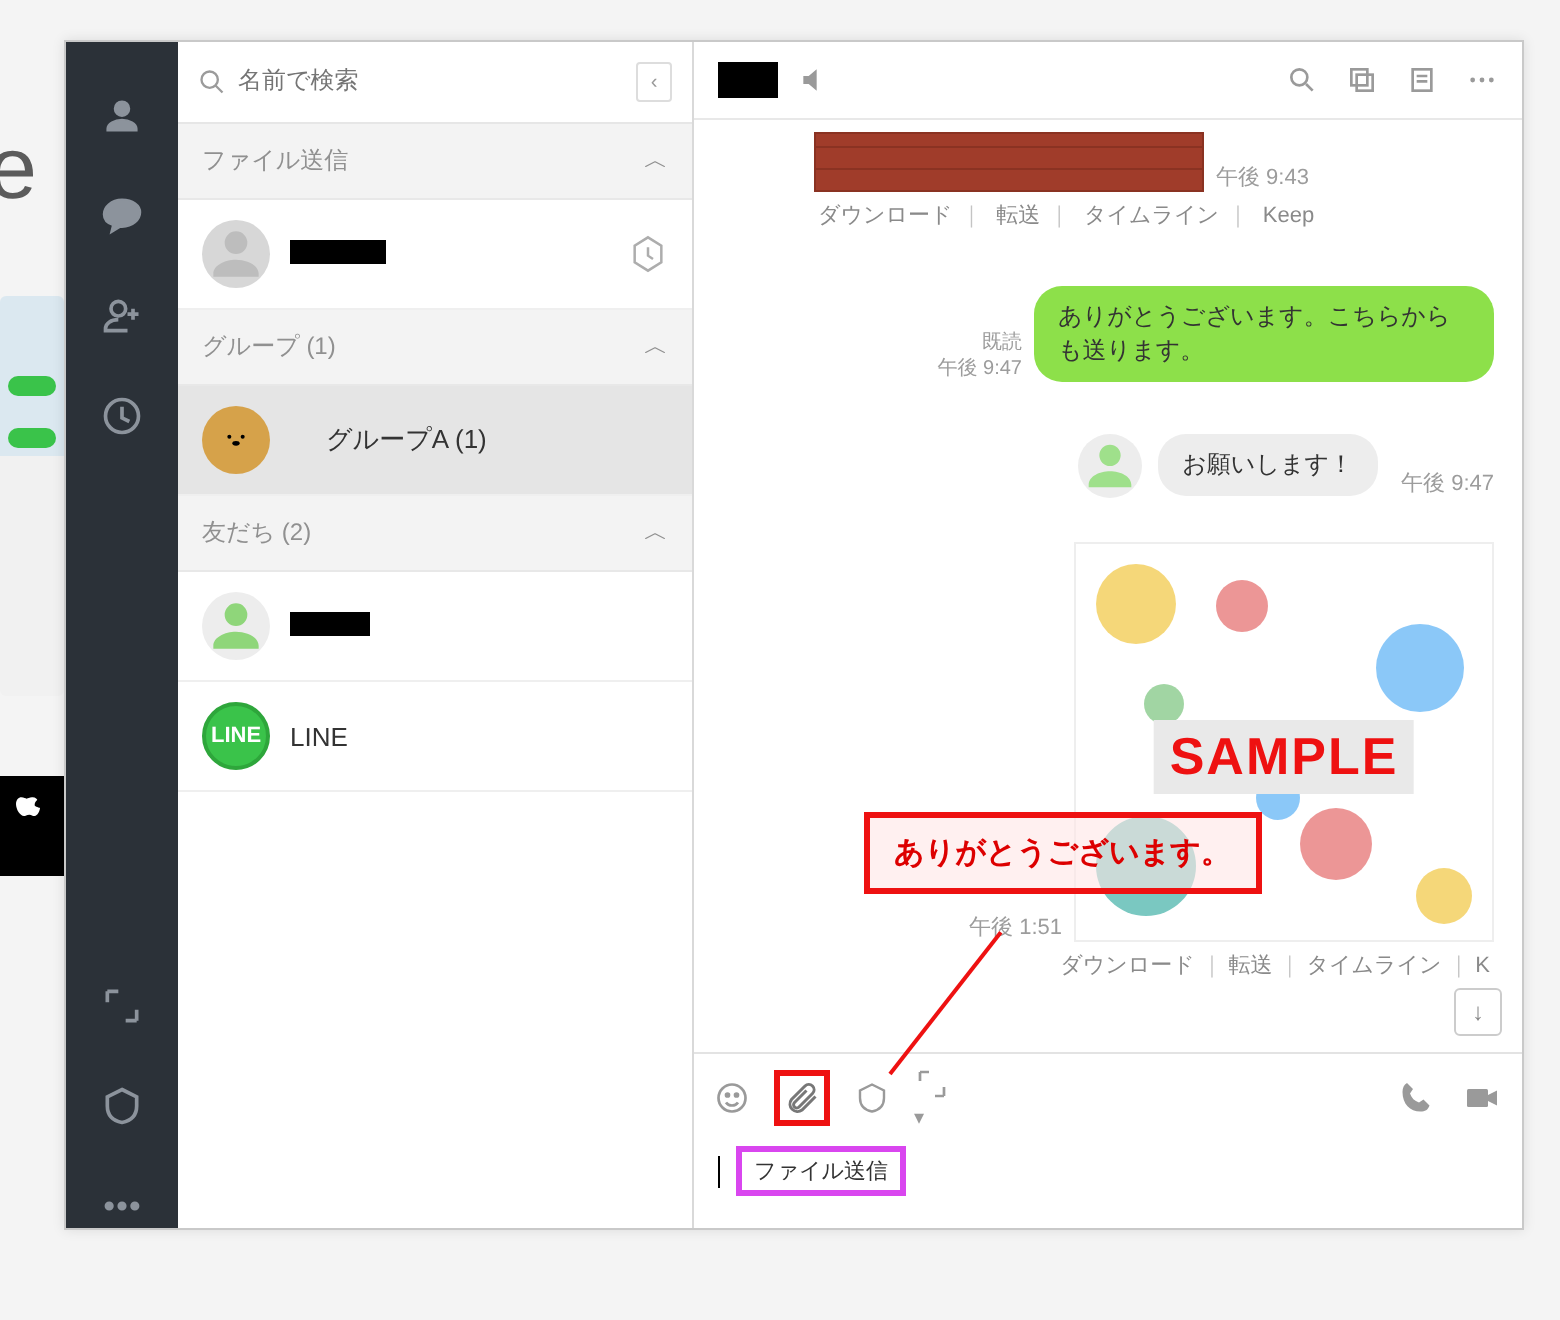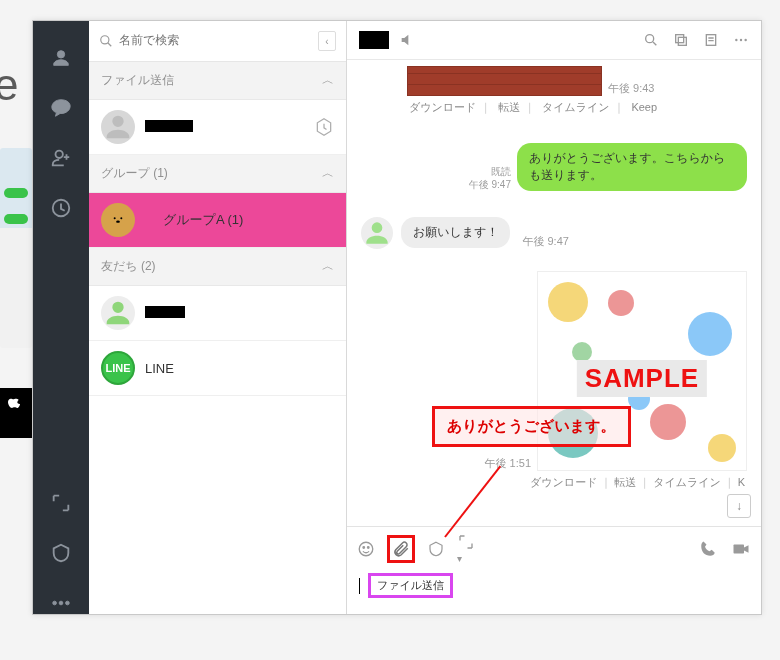--- a/index.html
+++ b/index.html
@@ -21,21 +21,21 @@
   .rail svg { width: 22px; height: 22px; }
   .rail .active svg { fill: #eceff2; stroke: #eceff2; }
   .rail .ic svg { fill: #8c939c; stroke: #8c939c; }
 
   .list { width: 258px; border-right: 1px solid #d9d9d9; display: flex; flex-direction: column; background: #fff; }
   .search { display: flex; align-items: center; padding: 10px 10px; gap: 6px; color: #9b9b9b; border-bottom: 1px solid #e6e6e6; }
   .search input { border: none; outline: none; flex: 1; font-size: 12px; color: #555; font-family: Liberation Mono, monospace; }
   .search .chev { width: 18px; height: 20px; border: 1px solid #ddd; border-radius: 2px; display: flex; align-items: center; justify-content: center; font-size: 10px; color: #999; }
   .sect { display: flex; align-items: center; justify-content: space-between; padding: 10px 12px; color: #909090; background: #f3f3f3; border-bottom: 1px solid #e8e8e8; }
   .row { display: flex; align-items: center; gap: 10px; padding: 10px 12px; border-bottom: 1px solid #efefef; }
-  .row.sel { background: #ec4899; gap: 28px; }
+  .row.sel { background: #e5e5e5; gap: 28px; }
   .av { width: 34px; height: 34px; border-radius: 50%; background: #d7d7d7; display: flex; align-items: center; justify-content: center; color: #fff; font-size: 16px; overflow: hidden; }
   .av.gray svg { fill: #bdbdbd; }
   .av.brown { background: #d6a24a; }
   .av.green { background: #ededed; }
   .av.line { background: #3ac34a; color: #fff; font-weight: bold; font-size: 11px; border: 2px solid #2ea63b; }
   .rowname { flex: 1; font-size: 13px; color: #333; }
   .blk { background: #000; height: 12px; display: inline-block; }
   .hexicon { color: #adadad; }
 
   .chat { flex: 1; display: flex; flex-direction: column; position: relative; background: #fff; }
@@ -43,21 +43,21 @@
   .chead .blk { width: 30px; height: 18px; }
   .chead .right { margin-left: auto; display: flex; gap: 14px; color: #9a9a9a; }
   .msgs { flex: 1; padding: 6px 14px 4px 14px; overflow: hidden; position: relative; }
   .brick { width: 195px; height: 30px; margin-left: 46px; background: repeating-linear-gradient(0deg,#a03c2a 0 10px,#8a3222 10px 11px), repeating-linear-gradient(90deg, transparent 0 24px, #8a3222 24px 25px); background-blend-mode: normal; border:1px solid #8a3222; }
   .time { font-size: 11px; color: #9c9c9c; }
   .actions { font-size: 11px; color: #8a8a8a; margin-left: 46px; margin-top: 4px; }
   .actions span { padding: 0 2px; }
   .out { display: flex; justify-content: flex-end; align-items: flex-end; gap: 6px; margin-top: 28px; }
   .readtime { text-align: right; font-size: 10px; color: #9c9c9c; line-height: 1.3; }
   .bubble-out { background: #8de04a; border-radius: 14px; padding: 7px 12px; font-size: 12px; max-width: 230px; }
-  .in { display: flex; align-items: flex-start; gap: 8px; margin-top: 26px; }
+  .in { display: flex; align-items: flex-start; gap: 8px; margin-top: 26px; justify-content: flex-end; }
   .in .av { width: 32px; height: 32px; }
   .bubble-in { background: #ededed; border-radius: 14px; padding: 7px 12px; font-size: 12px; }
   .imgmsg { position: relative; margin-top: 22px; display: flex; justify-content: flex-end; align-items: flex-end; gap: 6px; }
   .sample { width: 210px; height: 200px; background: #fff; position: relative; border: 1px solid #eee; overflow: hidden; }
   .sample .lbl { position: absolute; left: 50%; top: 88px; transform: translateX(-50%); background: #e9e9e9; color: #e11; font-size: 26px; font-weight: bold; padding: 3px 8px; letter-spacing: 1px; }
   .dot { position: absolute; border-radius: 50%; opacity: .75; }
   .actions2 { text-align: right; font-size: 11px; color: #8a8a8a; margin-top: 4px; padding-right: 2px; }
   .scrollbtn { position: absolute; right: 10px; bottom: 8px; width: 24px; height: 24px; border: 1px solid #ccc; border-radius: 3px; display: flex; align-items: center; justify-content: center; color: #888; background: #fff; }
 
   .inputbar { border-top: 1px solid #e3e3e3; padding: 6px 10px 4px 10px; display: flex; align-items: center; gap: 12px; color: #9a9a9a; }

